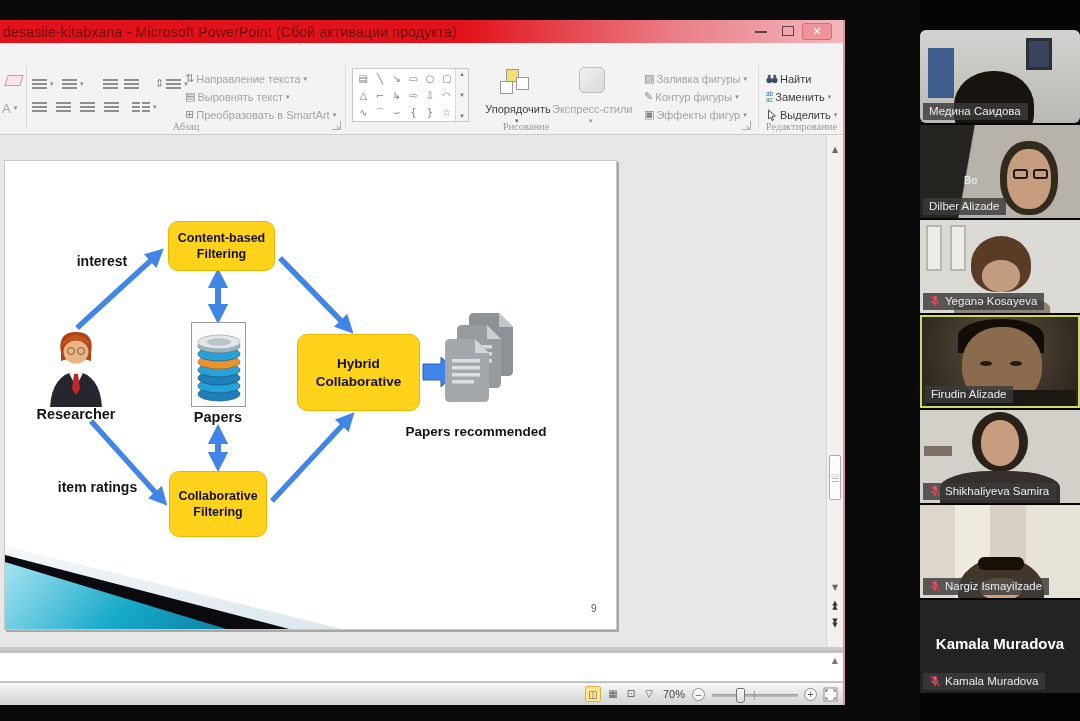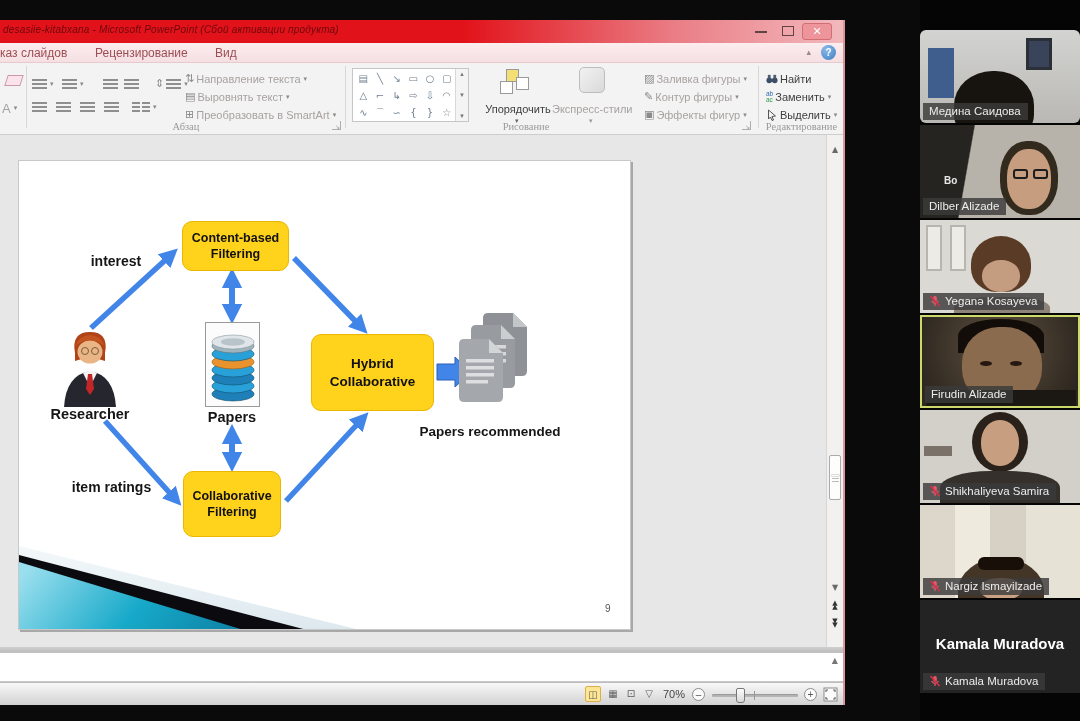--- a/index.html
+++ b/index.html
@@ -6,21 +6,21 @@
   *{box-sizing:border-box;}
   body{font-family:"Liberation Sans","DejaVu Sans",sans-serif;}
   .root{position:relative;width:1080px;height:721px;background:#0a0a0a;overflow:hidden;}
   .abs{position:absolute;}
   .g{font-family:"DejaVu Sans","Liberation Sans",sans-serif;}
 
   
   .ppt{position:absolute;left:0;top:20px;width:845px;height:685px;background:#f3f2f2;border-right:2px solid #d9969c;}
   .titlebar{position:absolute;left:0;top:0;width:100%;height:23px;
     background:linear-gradient(90deg,#e2121a 0%,#e2121a 55%,#ea7d85 80%,#f2b9bd 100%);}
-  .title{position:absolute;left:3px;top:4px;font-size:10px;color:#6d070c;white-space:nowrap;letter-spacing:.2px;font-style:italic;}
+  .title{position:absolute;left:3px;top:4px;font-size:14px;color:#6d070c;white-space:nowrap;letter-spacing:.2px;}
   .winbtn{position:absolute;top:3px;color:#5a3f41;font-size:12px;line-height:14px;text-align:center;cursor:default;}
   .btn-close{right:11px;width:30px;height:17px;background:#ee949b;border:1px solid #d06d75;border-radius:3px;color:#fff;font-size:11px;line-height:15px;}
   .btn-rest{right:49px;width:12px;height:10px;border:1.5px solid #5f4345;top:6px;background:transparent;}
   .btn-min{right:76px;width:12px;border-top:2px solid #5f4345;top:11px;height:0;}
 
   .menubar{position:absolute;left:0;top:23px;width:100%;height:20px;
     background:linear-gradient(#fcedee,#f5dfe2);border-bottom:1px solid #e6cace;}
   .mtab{position:absolute;top:3px;font-size:12px;color:#9c4e55;white-space:nowrap;}
   .help{position:absolute;right:7px;top:2px;width:15px;height:15px;border-radius:50%;
     background:radial-gradient(circle at 35% 30%,#8ab9ea,#3d7fc1);color:#fff;font-size:10px;font-weight:bold;
@@ -44,21 +44,21 @@
   .shapebox{position:absolute;left:352px;top:5px;width:117px;height:54px;background:#fff;border:1px solid #c6c6c6;}
   .shgrid{position:absolute;left:2px;top:1px;width:100px;display:grid;grid-template-columns:repeat(6,1fr);grid-template-rows:repeat(3,17px);}
   .shp{font-size:10px;color:#6f7f8f;text-align:center;line-height:17px;cursor:default;}
   .shscroll{position:absolute;right:0;top:0;width:13px;height:100%;border-left:1px solid #d8d8d8;background:#f4f4f4;
     display:flex;flex-direction:column;align-items:center;justify-content:space-between;padding:2px 0;font-size:6px;color:#777;}
 
   .sq{position:absolute;width:13px;height:13px;border:1px solid #9a9a9a;background:#fff;}
 
   
   .editor{position:absolute;left:0;top:115px;width:843px;height:512px;background:#e7e7e7;overflow:hidden;}
-  .slide{position:absolute;left:18px;top:25px;width:613px;height:470px;background:#fff;border:1px solid #c8c8c8;
+  .slide{position:absolute;left:4px;top:25px;width:613px;height:470px;background:#fff;border:1px solid #c8c8c8;
     box-shadow:2px 2px 0 #a8a8a8;overflow:hidden;}
   .vscroll{position:absolute;right:0;top:0;width:17px;height:100%;background:#f2f1f0;border-left:1px solid #d8d6d4;}
   .sarrow{position:absolute;left:0;width:100%;text-align:center;font-size:8px;color:#6a6a6a;cursor:default;}
   .thumbv{position:absolute;left:2px;top:320px;width:12px;height:45px;background:#fdfdfd;border:1px solid #aaa;border-radius:2px;}
   .thumbv::after{content:"";position:absolute;left:2px;top:19px;width:7px;height:1px;box-shadow:0 0 0 .5px #bbb,0 3px 0 0 #bbb,0 6px 0 0 #bbb;}
   .dblarr{position:absolute;left:0;width:100%;text-align:center;font-size:7px;line-height:.6;color:#333;cursor:default;}
 
   .splitter{position:absolute;left:0;top:627px;width:843px;height:5px;background:linear-gradient(#cfcfcf,#bdbdbd);}
   .notes{position:absolute;left:0;top:632px;width:843px;height:30px;background:#fff;border-top:1px solid #c2c2c2;border-bottom:1px solid #c9c9c9;}
 
@@ -96,27 +96,20 @@
 
   <div class="ppt">
 
     <div class="titlebar">
       <span class="title">desasiie-kitabxana  -  Microsoft PowerPoint (Сбой активации продукта)</span>
       <span class="winbtn btn-min"></span>
       <span class="winbtn btn-rest"></span>
       <span class="winbtn btn-close">✕</span>
     </div>
 
-    <div class="menubar">
-      <span class="mtab" style="left:0;">каз слайдов</span>
-      <span class="mtab" style="left:95px;">Рецензирование</span>
-      <span class="mtab" style="left:215px;">Вид</span>
-      <span class="chev g">▴</span>
-      <span class="help">?</span>
-    </div>
 
     <div class="ribbon">
       <div class="gsep" style="left:26px;"></div>
       <div class="gsep" style="left:345px;"></div>
       <div class="gsep" style="left:758px;"></div>
 
       <span class="abs" style="left:6px;top:12px;width:16px;height:11px;background:#fbe3ec;border:1px solid #c9a;transform:skewX(-18deg);"></span>
       <span class="rbtn dd" style="left:2px;top:36px;">
         <span class="rlbl dis" style="font-size:13px;">A</span>
       </span>
@@ -385,21 +378,21 @@
       </div>
     </div>
 
     <div class="tile" style="top:125px;">
       <div class="scene" style="background:#b7b3ab;">
         <span class="abs" style="left:-24px;top:-6px;width:118px;height:105px;background:linear-gradient(100deg,#262420 58%,rgba(38,36,32,0) 59%);"></span>
         <span class="abs" style="right:22px;top:16px;width:58px;height:74px;background:#332a1e;border-radius:46%;"></span>
         <span class="abs" style="right:29px;top:24px;width:44px;height:60px;background:#c79d7f;border-radius:46%;"></span>
         <span class="abs" style="right:52px;top:44px;width:15px;height:10px;border:2px solid #1c1c1c;border-radius:3px;"></span>
         <span class="abs" style="right:32px;top:44px;width:15px;height:10px;border:2px solid #1c1c1c;border-radius:3px;"></span>
-        <span class="abs" style="left:24px;top:50px;color:#e8e8e8;font-weight:bold;font-size:10px;">Bo</span>
+        <span class="abs" style="left:44px;top:50px;color:#e8e8e8;font-weight:bold;font-size:10px;">Bo</span>
       </div>
       <div class="nametag">
         <span>Dilber Alizade</span>
       </div>
     </div>
 
     <div class="tile" style="top:220px;">
       <div class="scene" style="background:#dbd9d3;">
         <span class="abs" style="left:6px;top:5px;width:16px;height:46px;background:#edebe5;border:2px solid #b6b6ae;"></span>
         <span class="abs" style="left:30px;top:5px;width:16px;height:46px;background:#edebe5;border:2px solid #b6b6ae;"></span>

